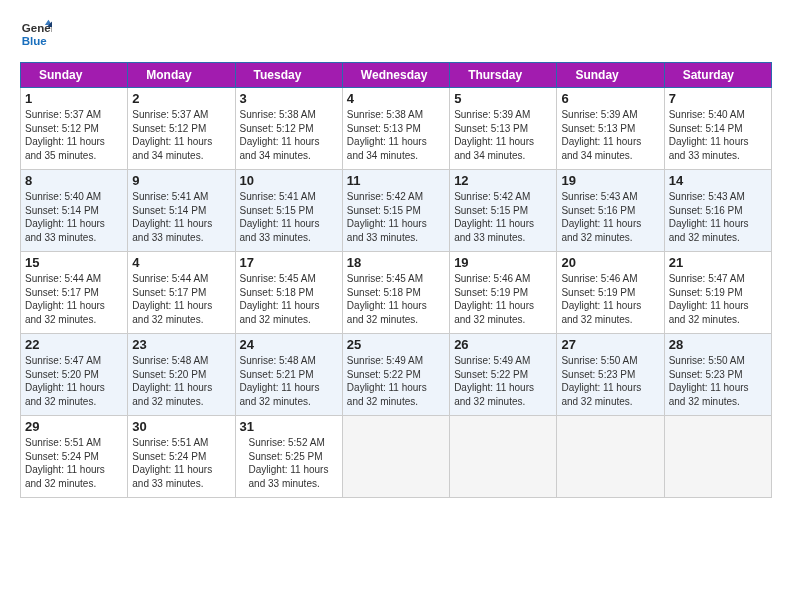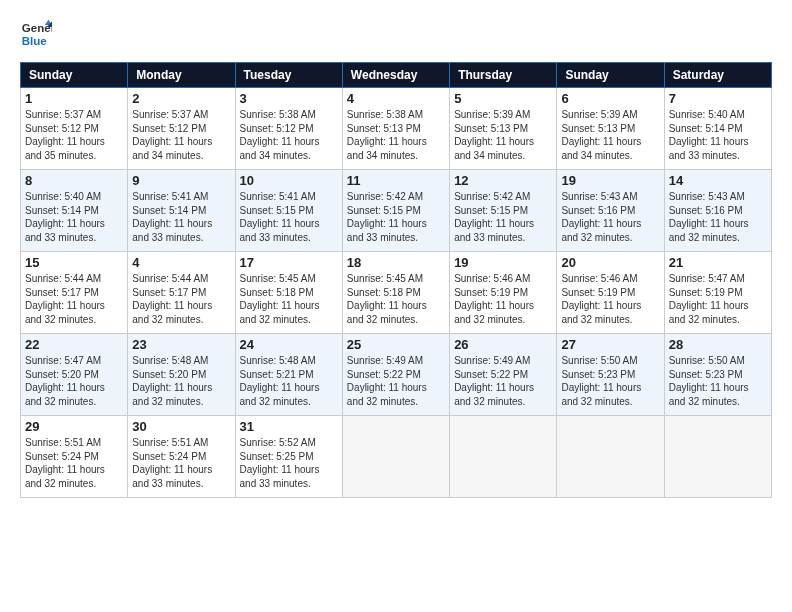--- a/index.html
+++ b/index.html
@@ -39,25 +39,25 @@
     .location {
       font-size: 14px;
       color: #555;
     }
     table {
       width: 100%;
       border-collapse: collapse;
       table-layout: fixed;
     }
     th {
-      background-color: #0f172a;
+      background-color: #a21caf;
       color: #fff;
       font-size: 12px;
       font-weight: bold;
-      padding: 5px 8px;
+      padding: 5px 18px;
       text-align: left;
       border: 1px solid #2a6aae;
     }
     td {
       vertical-align: top;
       border: 1px solid #ccc;
       padding: 3px 4px;
       font-size: 9.5px;
       color: #333;
       height: 82px;
@@ -326,21 +326,21 @@
           </td>
           <td>
             <span class="day-num">30</span>
             <div class="day-info" style="white-space: pre-line;">Sunrise: 5:51 AM
 Sunset: 5:24 PM
 Daylight: 11 hours
 and 33 minutes.</div>
           </td>
           <td>
             <span class="day-num">31</span>
-            <div class="day-info" style="white-space: pre-line;">Sunrise: 5:52 AM
+            <div class="day-info" style="white-space: pre-line; margin-left: 9px;">Sunrise: 5:52 AM
 Sunset: 5:25 PM
 Daylight: 11 hours
 and 33 minutes.</div>
           </td>
           <td class="empty"></td>
           <td class="empty"></td>
           <td class="empty"></td>
           <td class="empty"></td>
         </tr>
       </tbody>

